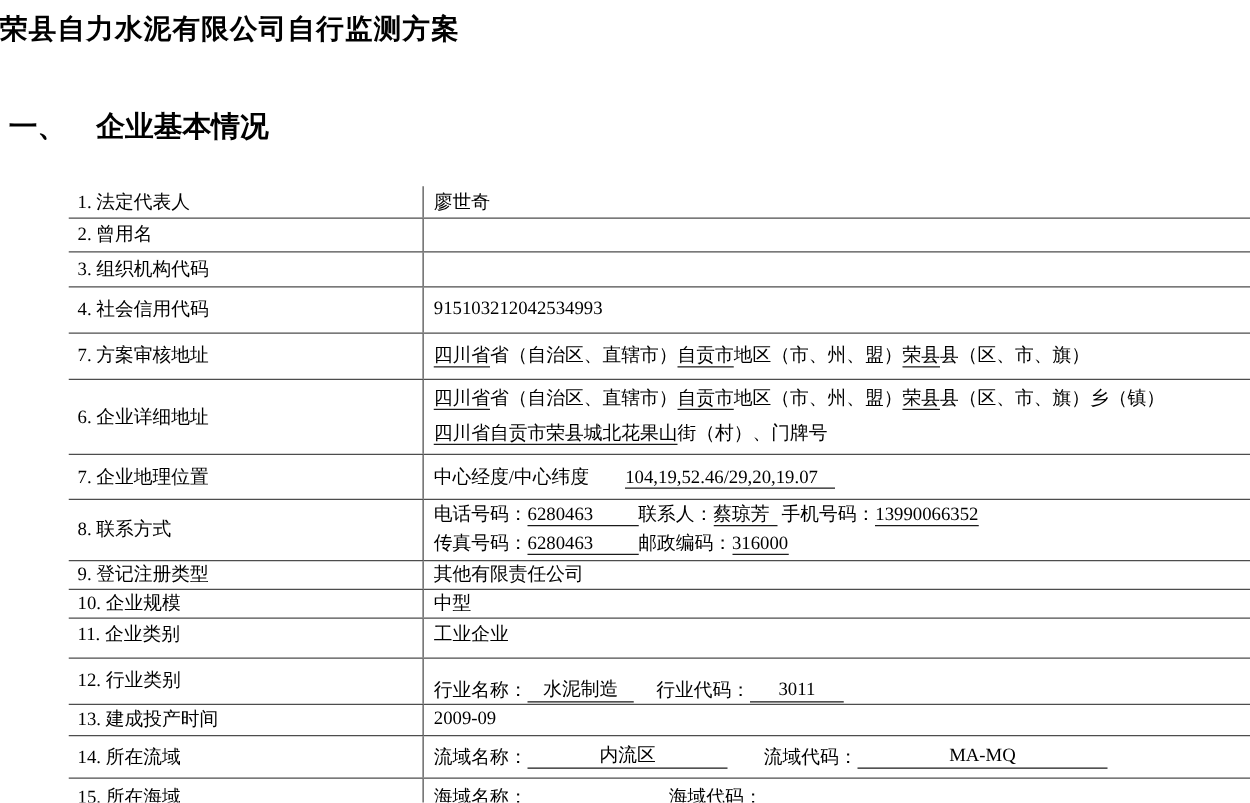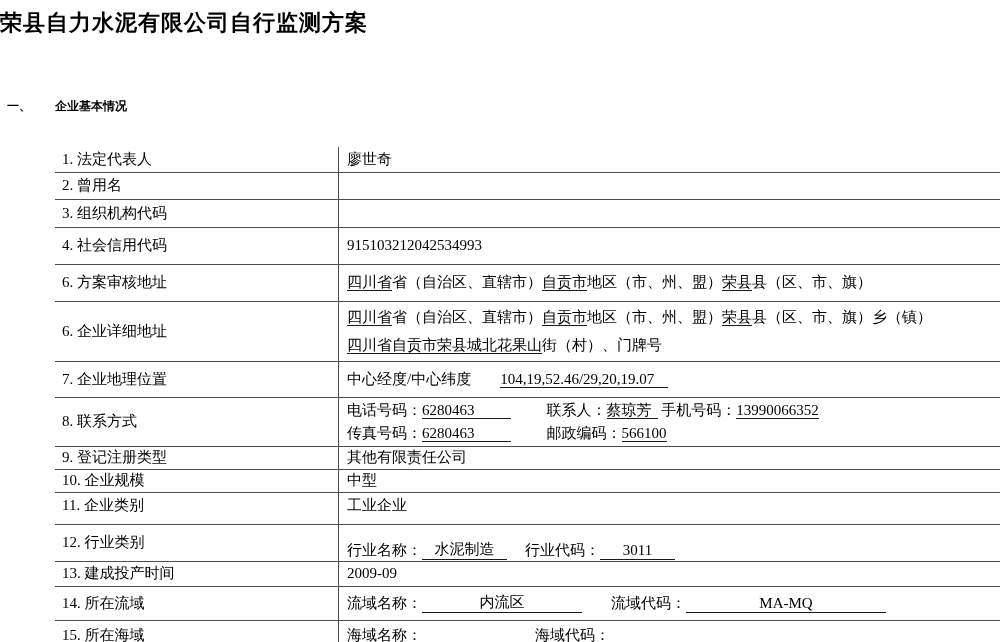--- a/index.html
+++ b/index.html
@@ -14,22 +14,22 @@
   }
   .doc-title {
     text-align: left;
     font-weight: bold;
     font-size: 22px;
     padding-top: 8px;
     letter-spacing: 1px;
   }
   .section-heading {
     font-weight: bold;
-    font-size: 12px;
-    margin: 60px 0 0 7px;
+    font-size: 23px;
+    margin: 48px 0 0 7px;
   }
   .section-heading .sec-num {
     margin-right: 24px;
   }
   table.info-table {
     border-collapse: collapse;
     table-layout: fixed;
     margin: 32px 0 0 55px;
     width: 940px;
     font-size: 15px;
@@ -58,21 +58,21 @@
     vertical-align: bottom;
   }
   .w160 { width: 160px; }
   .w200 { width: 200px; }
   .w95  { width: 95px; }
   .w130 { width: 130px; }
   .w85  { width: 85px; }
   .w75  { width: 75px; margin-top: 16px; }
   .gap18 { margin-left: 18px; font-family: Liberation Serif, serif; }
   .gap26 { margin-left: 29px; }
-  .gap36 { margin-left: 36px; }
+  .gap36 { }
   .padr36 { padding-right: 36px; }
   .padr14 { padding-right: 14px; }
   .padr6  { padding-right: 6px; }
 </style>
 </head>
 <body>
 
 <div class="doc-title">荣县自力水泥有限公司自行监测方案</div>
 
 <div class="section-heading">
@@ -91,21 +91,21 @@
   </tr>
   <tr style="height:28px;">
     <td class="label-cell">3. 组织机构代码</td>
     <td class="value-cell"></td>
   </tr>
   <tr style="height:37px;">
     <td class="label-cell">4. 社会信用代码</td>
     <td class="value-cell">915103212042534993</td>
   </tr>
   <tr style="height:37px;">
-    <td class="label-cell">6. 方案审核地址</td>
+    <td class="label-cell">7. 方案审核地址</td>
     <td class="value-cell">
       <span class="u">四川省</span><span>省（自治区、直辖市）</span><span class="u">自贡市</span><span>地区（市、州、盟）</span><span class="u">荣县</span><span>县（区、市、旗）</span>
     </td>
   </tr>
   <tr style="height:60px;">
     <td class="label-cell">6. 企业详细地址</td>
     <td class="value-cell lh28">
       <span class="line">
         <span class="u">四川省</span><span>省（自治区、直辖市）</span><span class="u">自贡市</span><span>地区（市、州、盟）</span><span class="u">荣县</span><span>县（区、市、旗）</span><span>乡（镇）</span>
       </span>
@@ -120,21 +120,21 @@
       <span>中心经度/中心纬度</span><span class="u padr14 gap26">104,19,52.46/29,20,19.07</span>
     </td>
   </tr>
   <tr style="height:49px;">
     <td class="label-cell">8. 联系方式</td>
     <td class="value-cell lh23">
       <span class="line">
         <span>电话号码：</span><span class="u padr36">6280463</span><span class="gap36">联系人：</span><span class="u padr6">蔡琼芳</span>&nbsp;<span>手机号码：</span><span class="u">13990066352</span>
       </span>
       <span class="line">
-        <span>传真号码：</span><span class="u padr36">6280463</span><span class="gap36">邮政编码：</span><span class="u">566100</span>
+        <span>传真号码：</span><span class="u padr36">6280463</span><span class="gap36">邮政编码：</span><span class="u">316000</span>
       </span>
     </td>
   </tr>
   <tr style="height:23px;">
     <td class="label-cell">9. 登记注册类型</td>
     <td class="value-cell">其他有限责任公司</td>
   </tr>
   <tr style="height:23px;">
     <td class="label-cell">10. 企业规模</td>
     <td class="value-cell">中型</td>

